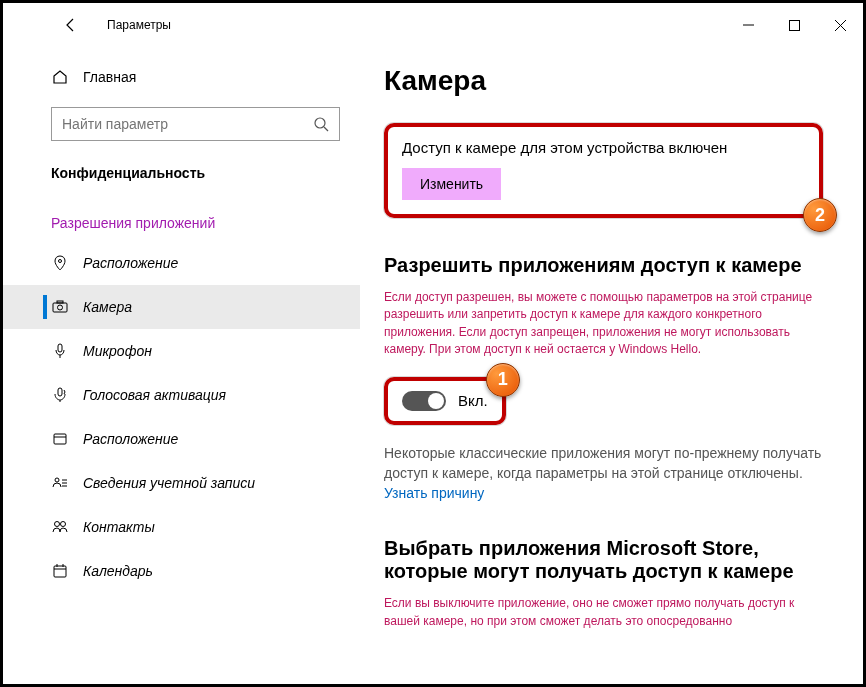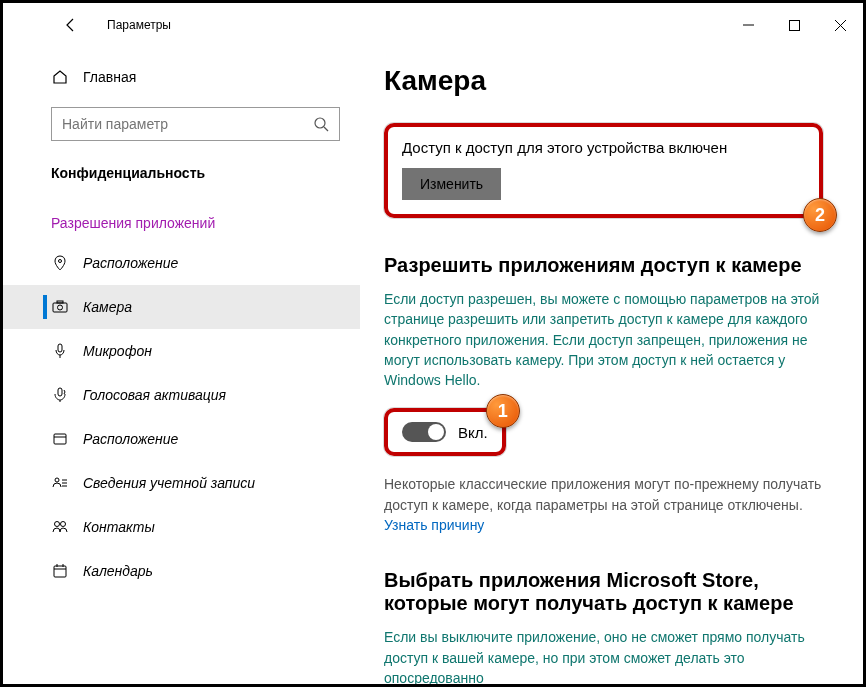--- a/index.html
+++ b/index.html
@@ -27,25 +27,25 @@
 .nav-item { display: flex; align-items: center; height: 44px; padding-left: 48px; gap: 14px; font-size: 14px; position: relative; font-style: italic; }
 .nav-item.active { background: #eaeaea; }
 .nav-item.active::before { content:""; position:absolute; left:40px; top:10px; bottom:10px; width:4px; background:#0078d4; }
 .nav-icon { width: 18px; display:flex; align-items:center; justify-content:center; }
 
 
 .content { flex: 1; padding: 18px 40px 0 24px; overflow-y: auto; color: #000; position: relative; }
 h1 { font-size: 28px; font-weight: 600; margin-bottom: 26px; }
 .box1 { border: 4px solid #c00000; border-radius: 10px; padding: 12px 14px 14px; position: relative; margin-bottom: 36px; box-shadow: 0 0 0 1px rgba(0,0,0,.15);}
 .status-text { font-size: 15px; margin-bottom: 12px; }
-.change-btn { background: #737373; border: none; height: 32px; padding: 0 18px; font-size: 14px; }
+.change-btn { background: #f0abfc; border: none; height: 32px; padding: 0 18px; font-size: 14px; }
 .badge { position:absolute; width:34px; height:34px; border-radius:50%; background: radial-gradient(circle at 30% 30%, #ff9a3c, #e65100); color:#fff; display:flex; align-items:center; justify-content:center; font-weight:700; font-size:18px; box-shadow: 0 2px 4px rgba(0,0,0,.4), inset 0 1px 2px rgba(255,255,255,.4); border:1px solid #8a3300; }
 .badge2 { right:-18px; bottom:-18px; }
 h2 { font-size: 20px; font-weight: 600; margin-bottom: 12px; }
-.desc { font-size: 14px; color: #0f766e; line-height: 1.45; margin-bottom: 18px; }
+.desc { font-size: 12px; color: #be185d; line-height: 1.45; margin-bottom: 18px; }
 .toggle-wrap { border: 4px solid #c00000; border-radius: 10px; display: inline-flex; align-items: center; padding: 10px 14px; gap: 12px; position: relative; margin-bottom: 18px; box-shadow: 0 0 0 1px rgba(0,0,0,.15);}
 .toggle { width: 44px; height: 20px; background: #555; border-radius: 10px; position: relative; }
 .toggle::after { content:""; position:absolute; right:2px; top:2px; width:16px; height:16px; background:#fff; border-radius:50%; }
 .toggle-label { font-size: 15px; }
 .badge1 { right:-18px; top:-18px; }
 .note { font-size: 14px; color: #555; line-height: 1.45; margin-bottom: 34px; }
 .link { color: #0067c0; cursor: pointer; }
 .section3 .desc { margin-bottom: 0; }
 
 svg { display:block; }
@@ -197,21 +197,21 @@
             </svg>
         </span>
         <span>Календарь</span>
       </div>
     </div>
 
     <div class="content">
       <h1>Камера</h1>
 
       <div class="box1">
-        <div class="status-text">Доступ к доступ для этого устройства включен</div>
+        <div class="status-text">Доступ к камере для этом устройства включен</div>
         <button class="change-btn">Изменить</button>
         <div class="badge badge2">2</div>
       </div>
 
       <h2>Разрешить приложениям доступ к камере</h2>
       <div class="desc">Если доступ разрешен, вы можете с помощью параметров на этой странице разрешить или запретить доступ к камере для каждого конкретного приложения. Если доступ запрещен, приложения не могут использовать камеру. При этом доступ к ней остается у Windows Hello.</div>
 
       <div class="toggle-wrap">
         <div class="toggle"></div>
         <span class="toggle-label">Вкл.</span>

